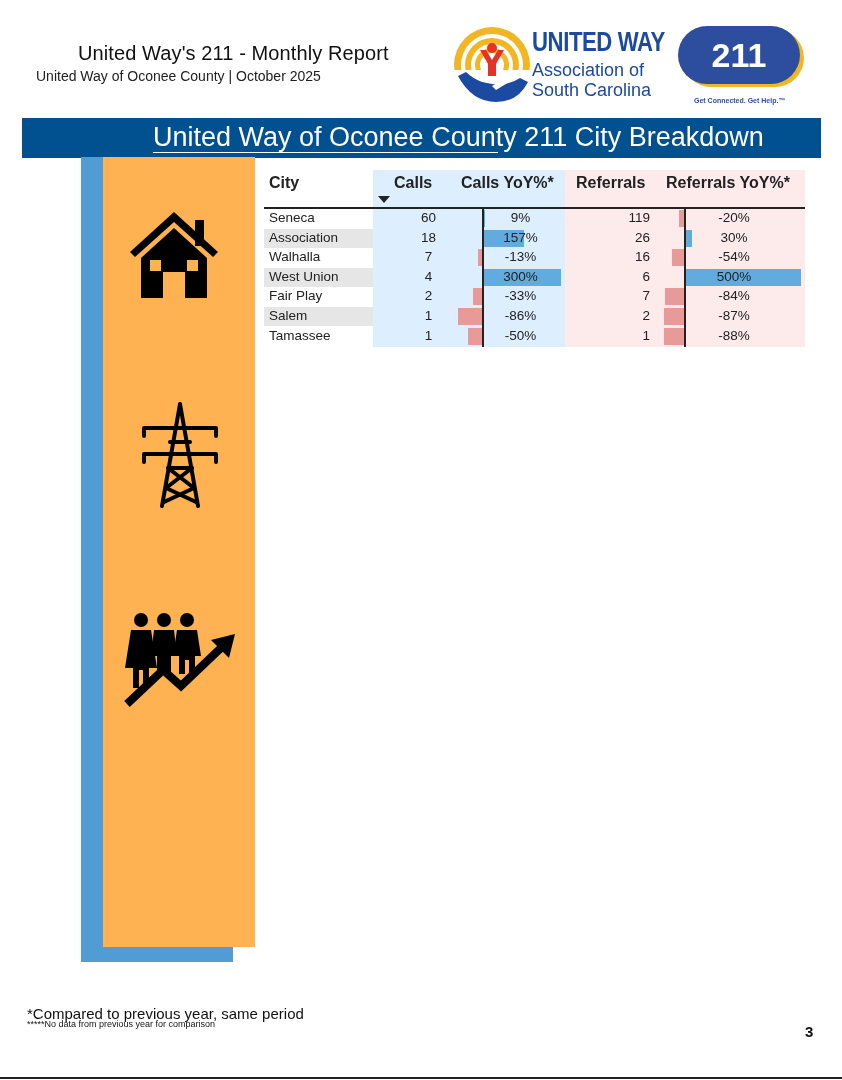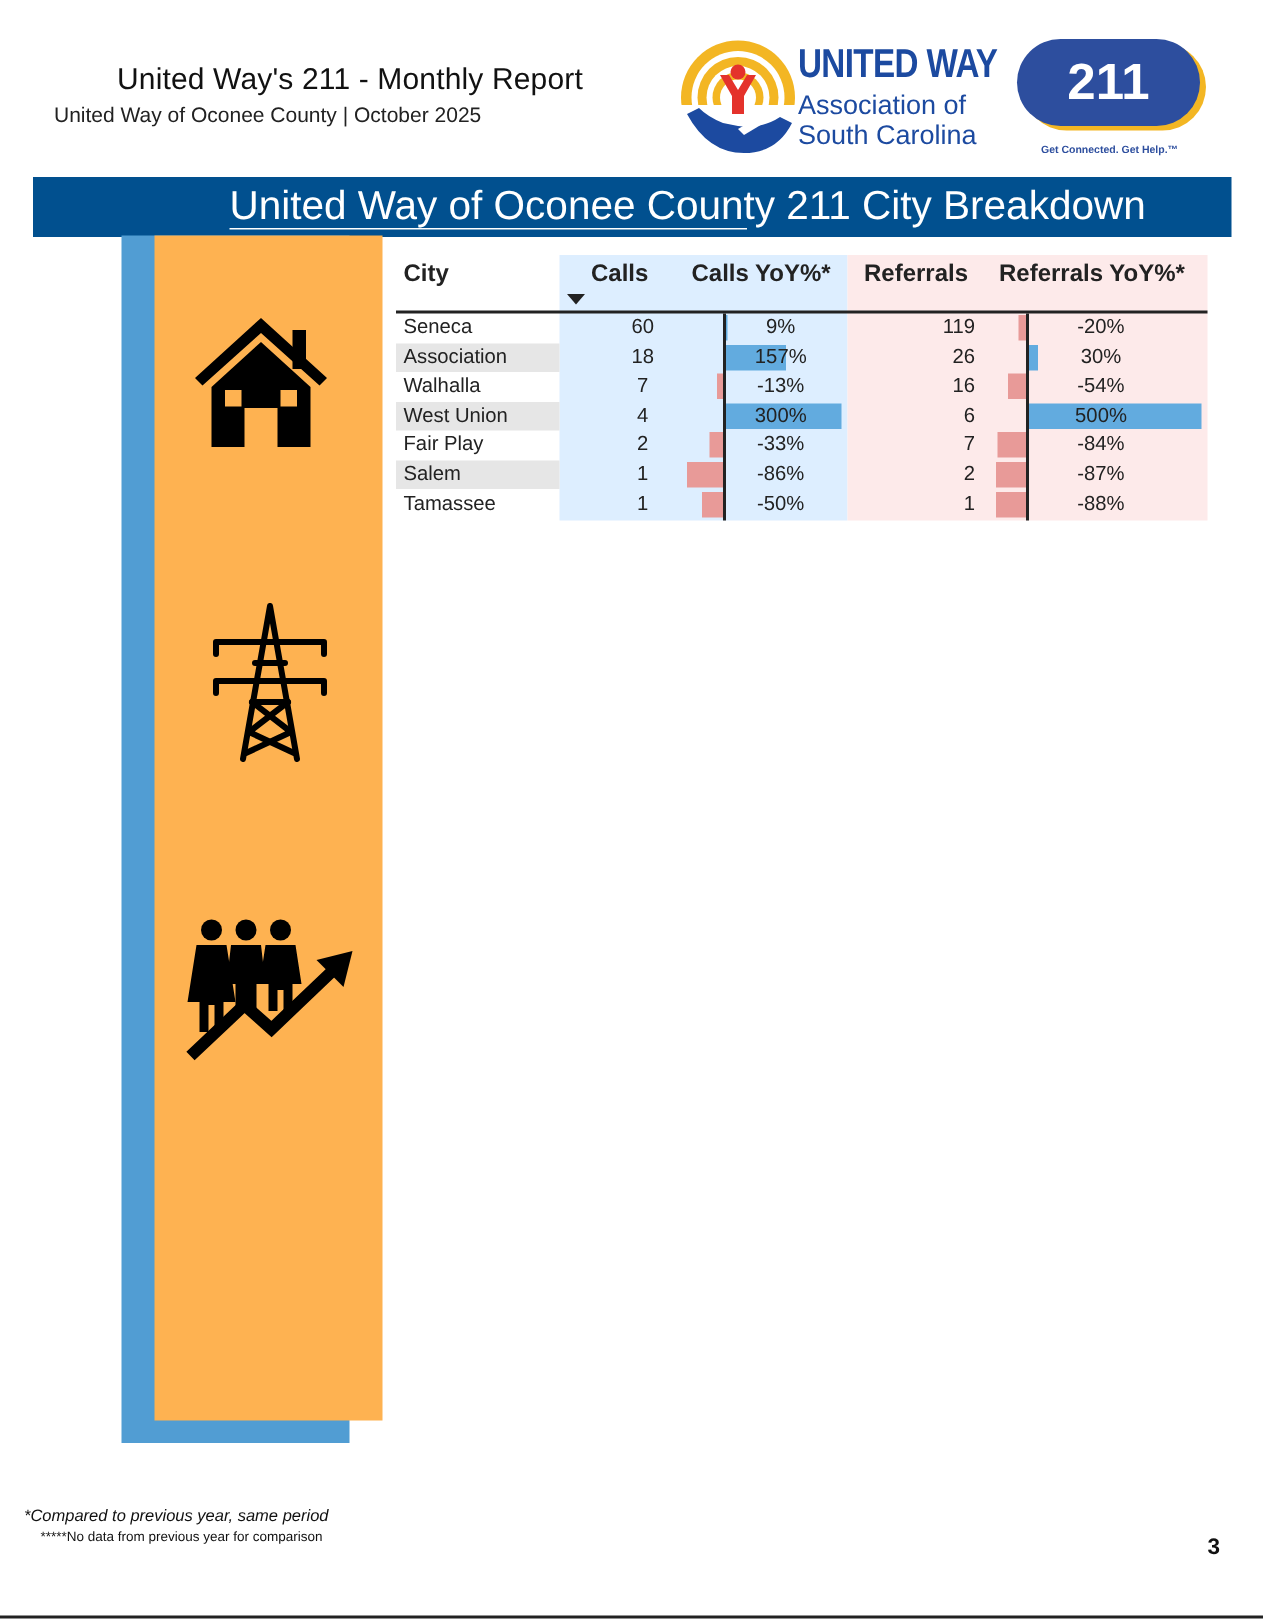--- a/index.html
+++ b/index.html
@@ -47,21 +47,21 @@
   .cell-refs { left: 290px; width: 96px; text-align: right; }
   .cell-refsyoy { left: 420px; width: 100px; text-align: center; }
   .bar { position: absolute; top: 1px; height: 17px; }
   .bar.pos { background: #62abdf; }
   .bar.neg { background: #e89a98; }
   .axis { position: absolute; width: 2px; background: #222; top: 209px; height: 138px; }
   .axis-calls { left: 482px; }
   .axis-refs { left: 684px; }
 
   
-  .foot1 { position: absolute; left: 16px; top: 1005px; font-size: 11px; color: #111; white-space: nowrap; font-style: italic; }
+  .foot1 { position: absolute; left: 27px; top: 1005px; font-size: 15px; color: #111; white-space: nowrap; }
   .foot2 { position: absolute; left: 27px; top: 1019px; font-size: 9px; color: #111; white-space: nowrap; }
   .pagenum { position: absolute; left: 805px; top: 1023px; font-size: 15px; font-weight: bold; color: #111; }
   .bottom-line { position: absolute; left: 0; top: 1077px; width: 842px; height: 2px; background: #222; }
 </style>
 </head>
 <body>
 
 <div class="title">United Way's 211 - Monthly Report</div>
 <div class="subtitle">United Way of Oconee County | October 2025</div>
 

